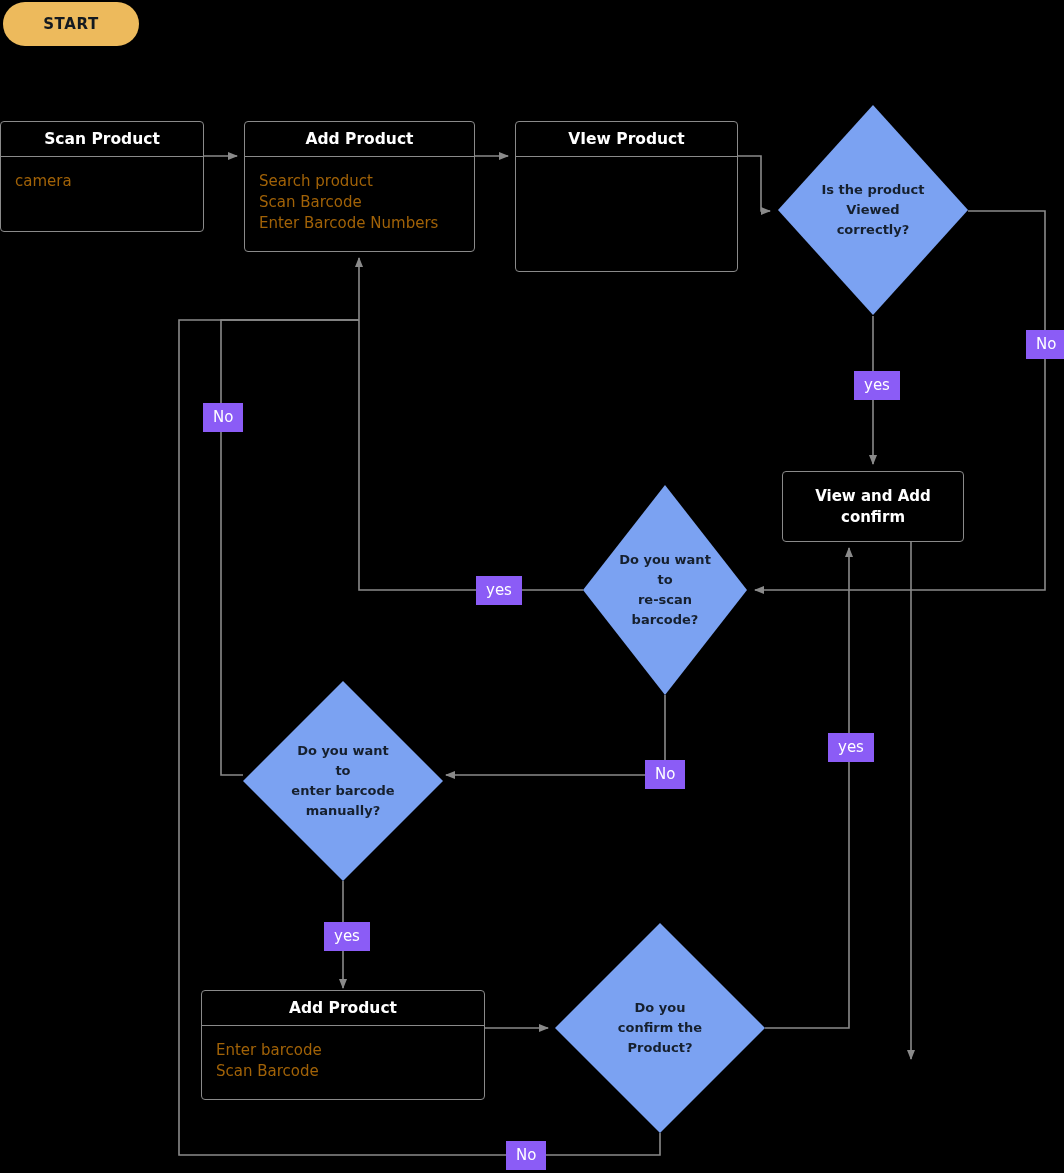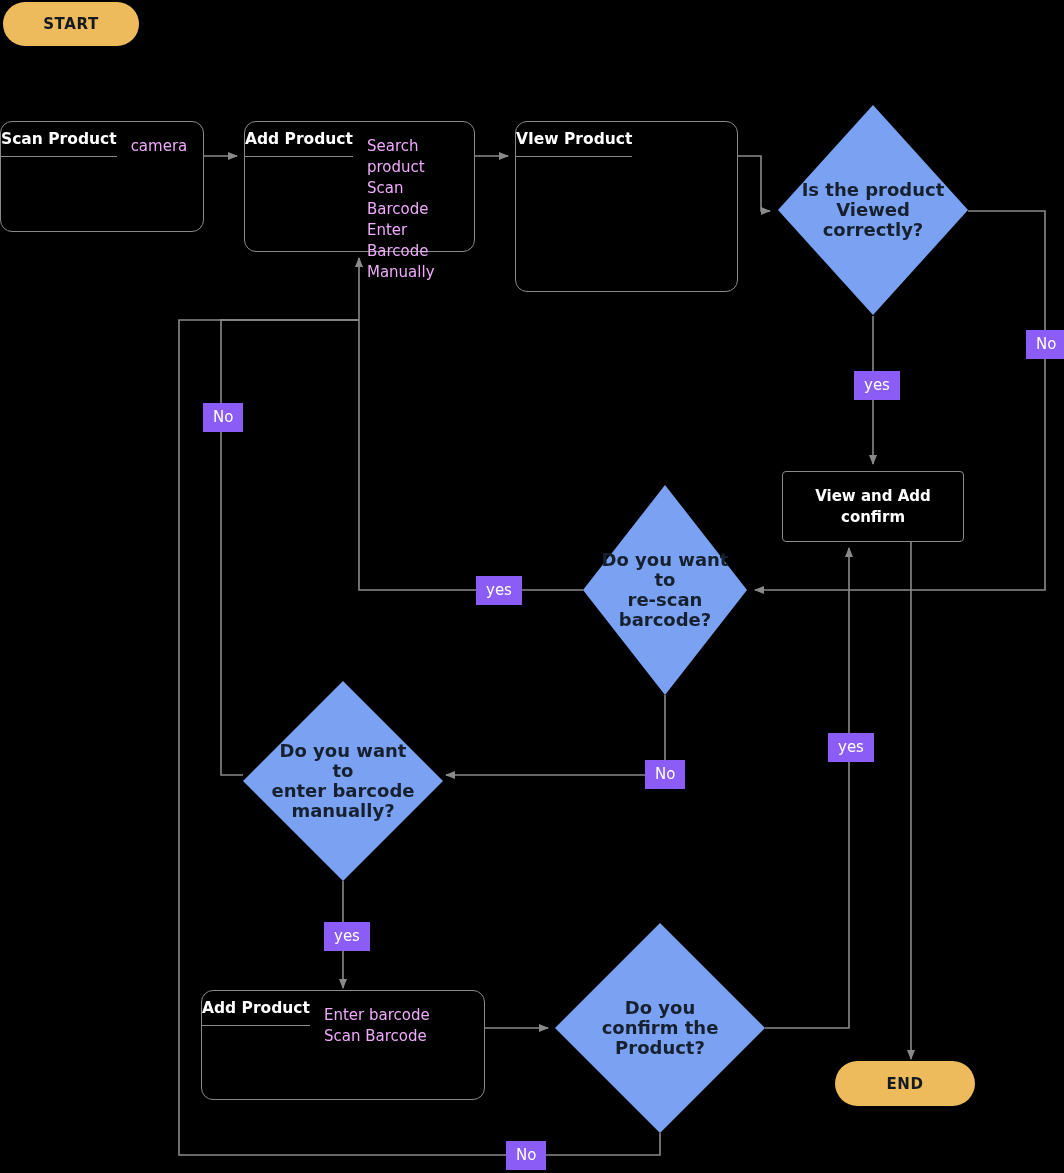--- a/index.html
+++ b/index.html
@@ -37,39 +37,40 @@
     color: #141a20;
     font-weight: bold;
     font-size: 15px;
     letter-spacing: 0.6px;
   }
 
   
   .procbox {
     position: absolute;
     border: 1px solid #8a8a8a;
-    border-radius: 12px;
-    background: #000000;
-    box-sizing: border-box;
-    display: flex;
+    border-radius: 4px;
+    background: #000000;
+    box-sizing: border-box;
+    display: flex;
+    flex-direction: column;
   }
   .procbox .hdr {
     height: 35px;
     line-height: 35px;
     text-align: center;
     color: #ffffff;
     font-weight: bold;
     font-size: 15.5px;
     border-bottom: 1px solid #8a8a8a;
     box-sizing: border-box;
   }
   .procbox .body {
     flex: 1;
     padding: 14px 14px 10px 14px;
-    color: #f0abfc;
+    color: #a16207;
     font-size: 15px;
     line-height: 21px;
     box-sizing: border-box;
     white-space: pre-line;
   }
 
   
   .plainbox {
     position: absolute;
     border: 1px solid #8a8a8a;
@@ -103,21 +104,21 @@
     position: absolute;
     left: 0; top: 0;
     width: 100%;
     height: 100%;
     display: flex;
     align-items: center;
     justify-content: center;
     text-align: center;
     color: #16202e;
     font-weight: bold;
-    font-size: 18px;
+    font-size: 13px;
     line-height: 20px;
     white-space: pre-line;
   }
 
   
   .edgelabel {
     position: absolute;
     background: #8b5cf6;
     color: #ffffff;
     font-size: 15px;
@@ -176,24 +177,24 @@
 
   <div class="procbox" style="left:0px; top:121px; width:204px; height:111px;">
     <div class="hdr">Scan Product</div>
     <div class="body">camera</div>
   </div>
 
   <div class="procbox" style="left:244px; top:121px; width:231px; height:131px;">
     <div class="hdr">Add Product</div>
     <div class="body">Search product
 Scan Barcode
-Enter Barcode Manually</div>
-  </div>
-
-  <div class="procbox" style="left:515px; top:121px; width:223px; height:171px;">
+Enter Barcode Numbers</div>
+  </div>
+
+  <div class="procbox" style="left:515px; top:121px; width:223px; height:151px;">
     <div class="hdr">VIew Product</div>
   </div>
 
   <div class="diamond" style="left:778px; top:105px; width:190px; height:210px;">
     <div class="shape"></div>
     <div class="txt">Is the product
 Viewed
 correctly?</div>
   </div>
 
@@ -224,23 +225,20 @@
 Scan Barcode</div>
   </div>
 
   <div class="diamond" style="left:555px; top:923px; width:210px; height:210px;">
     <div class="shape"></div>
     <div class="txt">Do you
 confirm the
 Product?</div>
   </div>
 
-  <div class="terminator" style="left:835px; top:1061px; width:140px; height:45px;">
-    <span>END</span>
-  </div>
 
   <div class="edgelabel" style="left:1026px; top:330px;">No</div>
   <div class="edgelabel" style="left:854px; top:371px;">yes</div>
   <div class="edgelabel" style="left:476px; top:576px;">yes</div>
   <div class="edgelabel" style="left:645px; top:760px;">No</div>
   <div class="edgelabel" style="left:203px; top:403px;">No</div>
   <div class="edgelabel" style="left:324px; top:922px;">yes</div>
   <div class="edgelabel" style="left:828px; top:733px;">yes</div>
   <div class="edgelabel" style="left:506px; top:1141px;">No</div>
 

